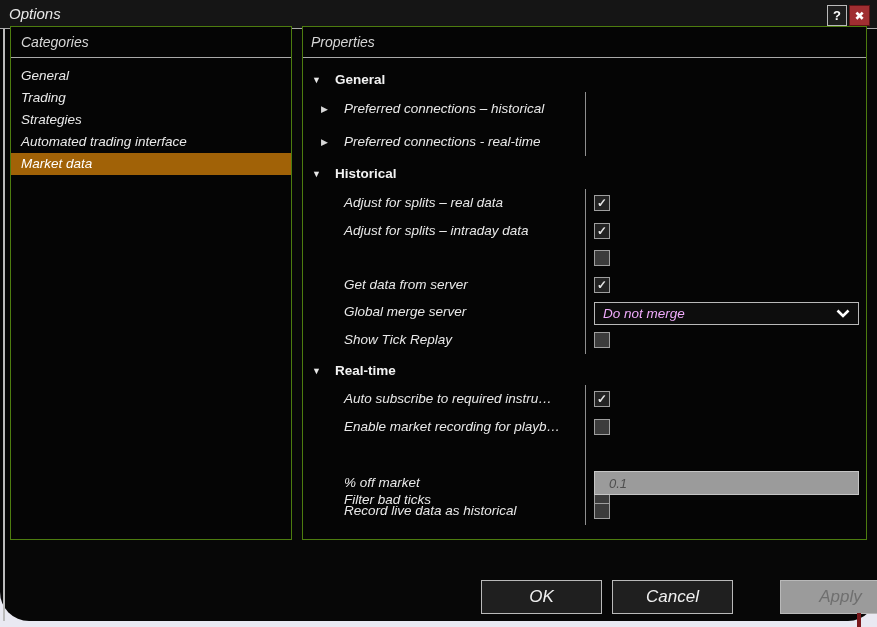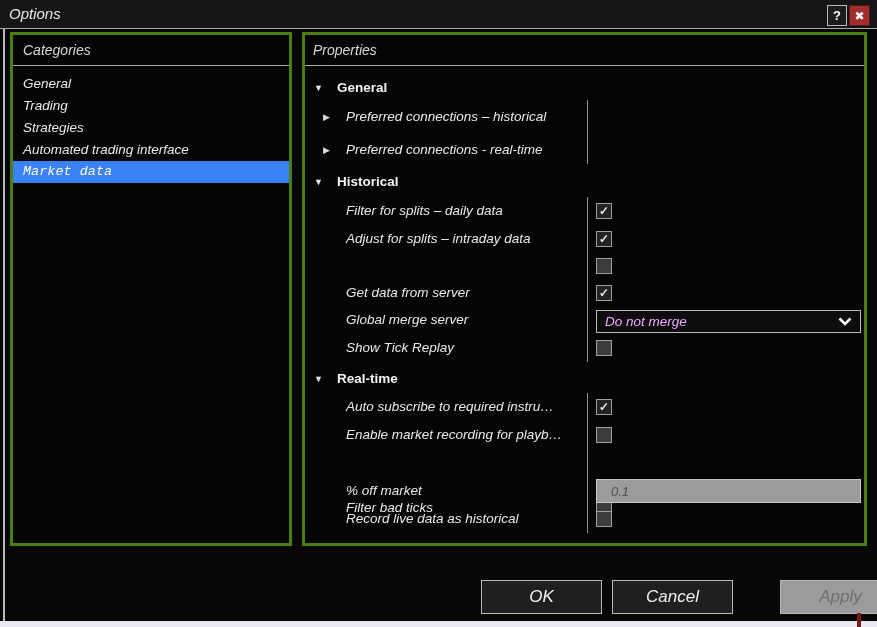--- a/index.html
+++ b/index.html
@@ -1,35 +1,35 @@
 <!DOCTYPE html>
 <html><head>
 <meta charset="utf-8">
 <style>
   * { margin:0; padding:0; box-sizing:border-box; }
   body { background:#e9e9f2; font-family:"Liberation Sans", sans-serif; }
   .screen { position:relative; width:877px; height:627px; overflow:hidden; background:#e9e9f2; }
-  .window { position:absolute; left:0; top:0; width:877px; height:621px; background:#070707; }
+  .window { position:absolute; left:0; top:0; width:877px; height:621px; background:#070707;border-radius:29px; }
   .window-left-border { position:absolute; left:3px; top:0; width:2px; height:621px; background:#bcbcbc; }
 
   .titlebar { position:absolute; left:0; top:0; width:877px; height:29px; background:#151515; border-bottom:1px solid #a9a9a9; }
   .title { position:absolute; left:9px; top:5px; font-style:italic; font-size:15px; color:#e8e8e8; }
   .tb-btn { position:absolute; top:5px; height:21px; display:flex; align-items:center; justify-content:center; cursor:default; }
   .help-btn { left:827px; width:20px; background:#1d1d1d; border:1px solid #b9b9b9; color:#ffffff; font-size:13px; font-weight:bold; }
   .close-btn { left:849px; width:21px; background:#a02e31; border:1px solid #5c1416; color:#ffffff; font-size:12px; }
 
-  .panel { position:absolute; top:32px; height:514px; background:#050505; border:3px solid #4d7c0f; }
+  .panel { position:absolute; top:26px; height:514px; background:#050505; border:1px solid #4d7c0f; }
   .categories-panel { left:10px; width:282px; }
   .properties-panel { left:302px; width:565px; }
   .panel-header { height:31px; border-bottom:1px solid #a9a9a9; display:flex; align-items:center; padding-left:10px; font-style:italic; font-size:14px; color:#d6d6d6; }
   .properties-panel .panel-header { padding-left:8px; }
 
   .cat-list { position:absolute; left:0; top:38px; width:100%; }
   .cat-item { height:22px; line-height:22px; padding-left:10px; font-style:italic; font-size:13.5px; color:#e9e9e9; cursor:default; }
-  .cat-item.selected { background:#3b82f6; color:#ffffff;font-family:Liberation Mono, monospace; }
+  .cat-item.selected { background:#a16207; color:#ffffff; }
 
   .prop-row { position:absolute; left:1px; right:1px; height:28px; }
   .section-arrow { position:absolute; left:8px; top:0; height:28px; line-height:28px; font-size:9px; color:#e8e8e8; }
   .section-title { position:absolute; left:31px; height:28px; line-height:28px; font-weight:bold; font-size:13.5px; color:#f2f2f2; }
   .sub-arrow { position:absolute; left:17px; top:0; height:28px; line-height:28px; font-size:9px; color:#d8d8d8; }
   .prop-label { position:absolute; left:40px; height:28px; line-height:28px; font-style:italic; font-size:13.5px; color:#e9e9e9; white-space:nowrap;text-align:center; }
 
   .checkbox { position:absolute; left:290px; top:6px; width:16px; height:16px; background:#3c3c3c; border:1px solid #9f9f9f; display:flex; align-items:center; justify-content:center; cursor:default; }
   .checkbox.checked { background:#232323; }
   .checkbox .check-glyph { display:none; color:#e6e6e6; font-size:12px; font-weight:bold; line-height:1; }
@@ -95,21 +95,21 @@
       <div class="prop-row" style="top:101px;">
         <span class="sub-arrow">▶</span>
         <span class="prop-label">Preferred connections - real-time</span>
       </div>
 
       <div class="prop-row" style="top:133px;">
         <span class="section-arrow">▼</span>
         <span class="section-title">Historical</span>
       </div>
       <div class="prop-row" style="top:162px;">
-        <span class="prop-label">Filter for splits – daily data</span>
+        <span class="prop-label">Adjust for splits – real data</span>
         <span class="checkbox checked">
             <span class="check-glyph">✓</span>
           </span>
       </div>
       <div class="prop-row" style="top:190px;">
         <span class="prop-label">Adjust for splits – intraday data</span>
         <span class="checkbox checked">
             <span class="check-glyph">✓</span>
           </span>
       </div>

